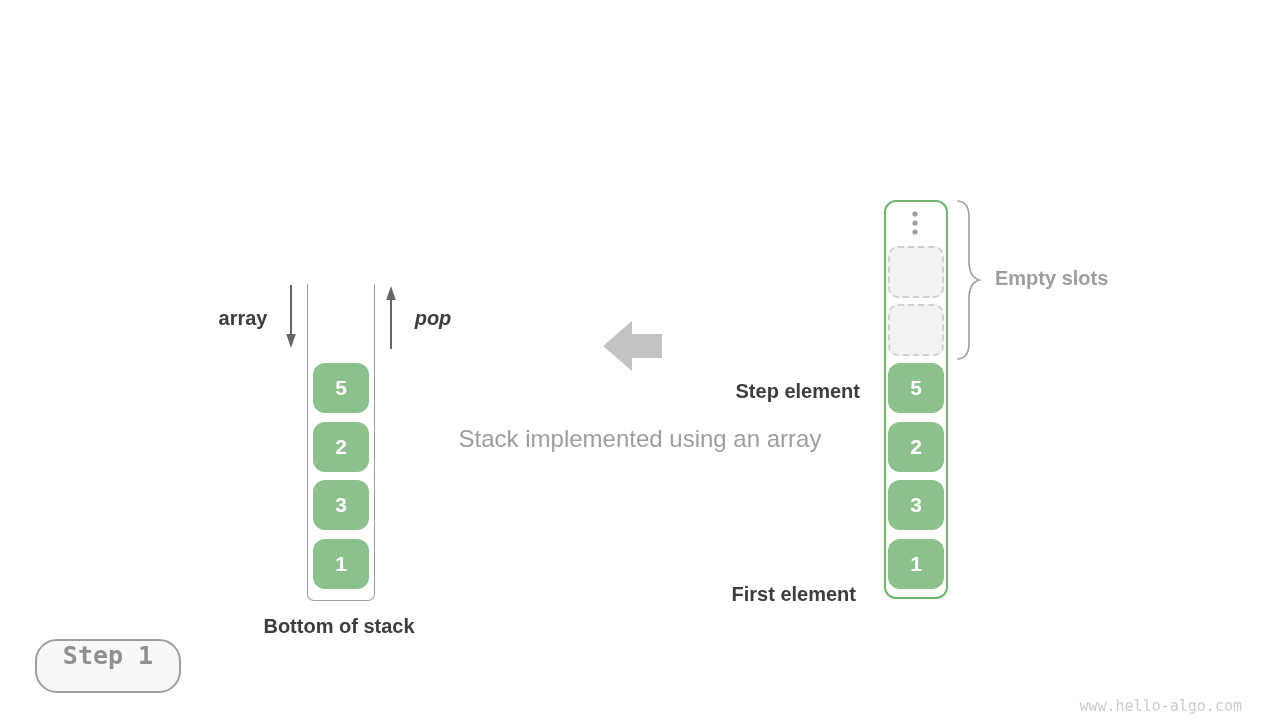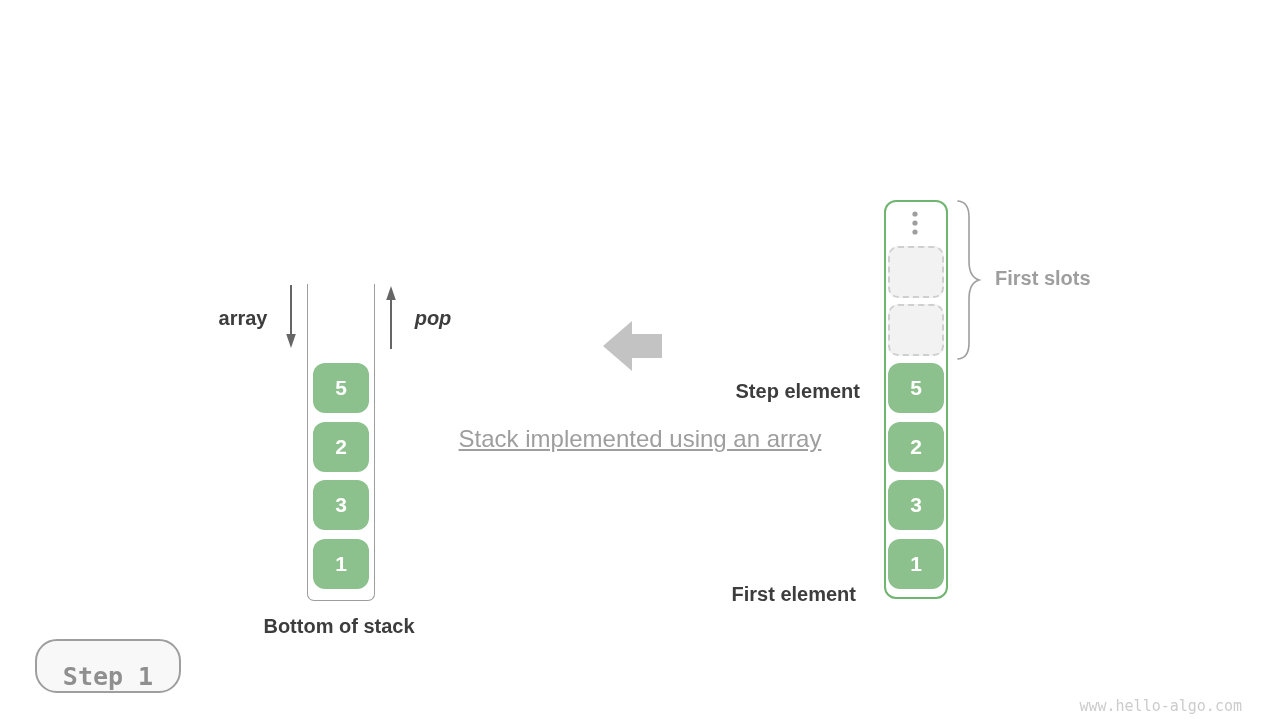--- a/index.html
+++ b/index.html
@@ -86,21 +86,21 @@
     background: var(--slot-fill);
     border: 2px dashed var(--slot-border);
     border-radius: 10px;
   }
 
   .badge {
     left: 35px; top: 639px; width: 146px; height: 54px;
     background: var(--badge-bg);
     border: 2px solid var(--badge-border);
     border-radius: 22px;
-    display: flex; align-items: flex-end; justify-content: center;
+    display: flex; align-items: flex-start; justify-content: center;
     font-family: "DejaVu Sans Mono", "Liberation Mono", monospace;
     font-size: 25px;
     font-weight: 700;
     color: var(--badge-text);
   }
 
   .watermark {
     right: 38px; top: 697px;
     font-family: "DejaVu Sans Mono", "Liberation Mono", monospace;
     font-size: 15px;
@@ -134,21 +134,21 @@
   <div class="abs element" style="left:313px; top:422px;">2</div>
   <div class="abs element" style="left:313px; top:480px;">3</div>
   <div class="abs element" style="left:313px; top:539px;">1</div>
 
   <div class="abs label-bold" style="left:229px; top:614px; width:220px; text-align:center;">Bottom of stack</div>
 
   <svg class="abs" style="left:603px; top:319px;" width="60" height="56" viewBox="0 0 60 56">
     <polygon points="0,27 29,2 29,15 59,15 59,39 29,39 29,52" fill="var(--light-arrow)"></polygon>
   </svg>
 
-  <div class="abs caption" style="left:438px; top:425px; width:404px;text-decoration:underline;">Stack implemented using an array</div>
+  <div class="abs caption" style="left:438px; top:425px; width:404px;">Stack implemented using an array</div>
 
   <div class="abs array-container"></div>
 
   <svg class="abs" style="left:907px; top:210px;" width="16" height="28" viewBox="0 0 16 28">
     <circle cx="8" cy="4" r="2.6" fill="var(--gray-text)"></circle>
     <circle cx="8" cy="13" r="2.6" fill="var(--gray-text)"></circle>
     <circle cx="8" cy="22" r="2.6" fill="var(--gray-text)"></circle>
   </svg>
 
   <div class="abs empty-slot" style="left:888px; top:246px;"></div>
@@ -156,21 +156,21 @@
 
   <div class="abs element" style="left:888px; top:363px;">5</div>
   <div class="abs element" style="left:888px; top:422px;">2</div>
   <div class="abs element" style="left:888px; top:480px;">3</div>
   <div class="abs element" style="left:888px; top:539px;">1</div>
 
   <svg class="abs" style="left:955px; top:199px;" width="28" height="162" viewBox="0 0 28 162">
     <path d="M3,2 Q14,3 14,18 L14,62 Q14,78 24,81 Q14,84 14,100 L14,144 Q14,159 3,160" fill="none" stroke="var(--brace-gray)" stroke-width="1.6" stroke-linecap="round"></path>
   </svg>
 
-  <div class="abs label-gray-bold" style="left:995px; top:266px;">First slots</div>
+  <div class="abs label-gray-bold" style="left:995px; top:266px;">Empty slots</div>
 
   <div class="abs label-bold" style="right:420px; top:379px; text-align:right;">Step element</div>
 
   <div class="abs label-bold" style="right:424px; top:551px; text-align:right;margin-top:31px;">First element</div>
 
   <div class="abs badge">
     <span>Step 1</span>
   </div>
 
   <div class="abs watermark">www.hello-algo.com</div>

